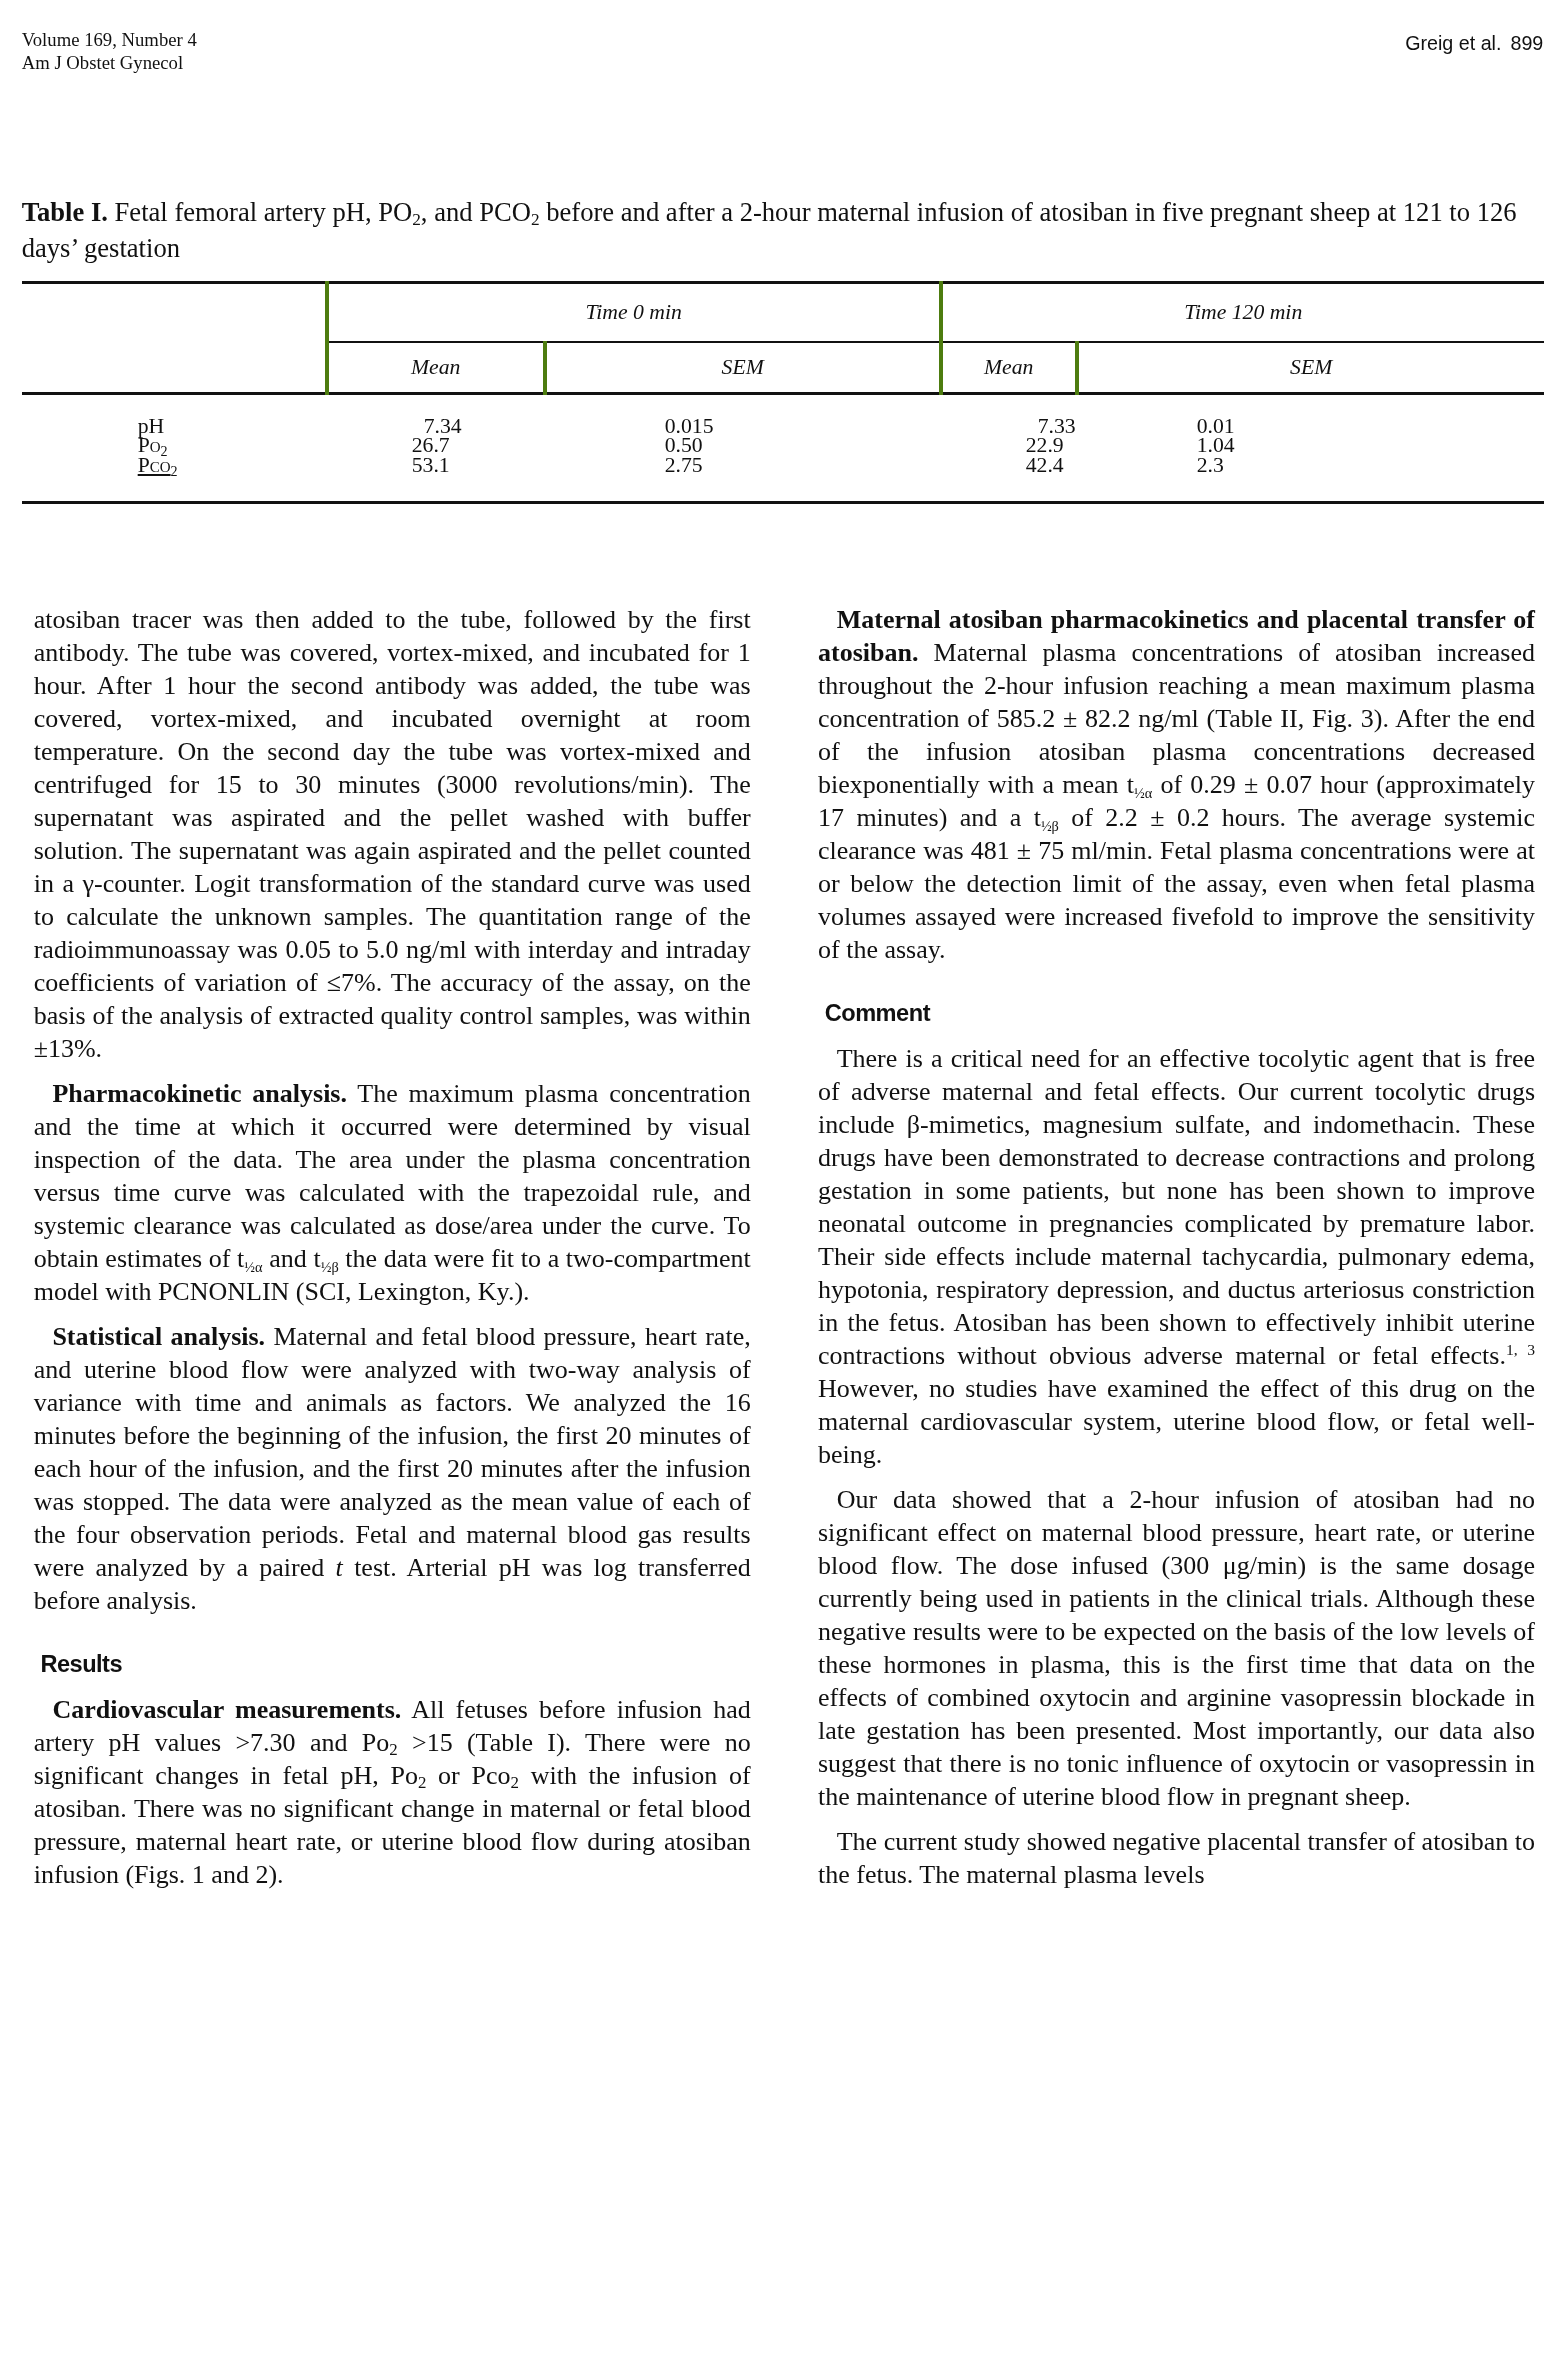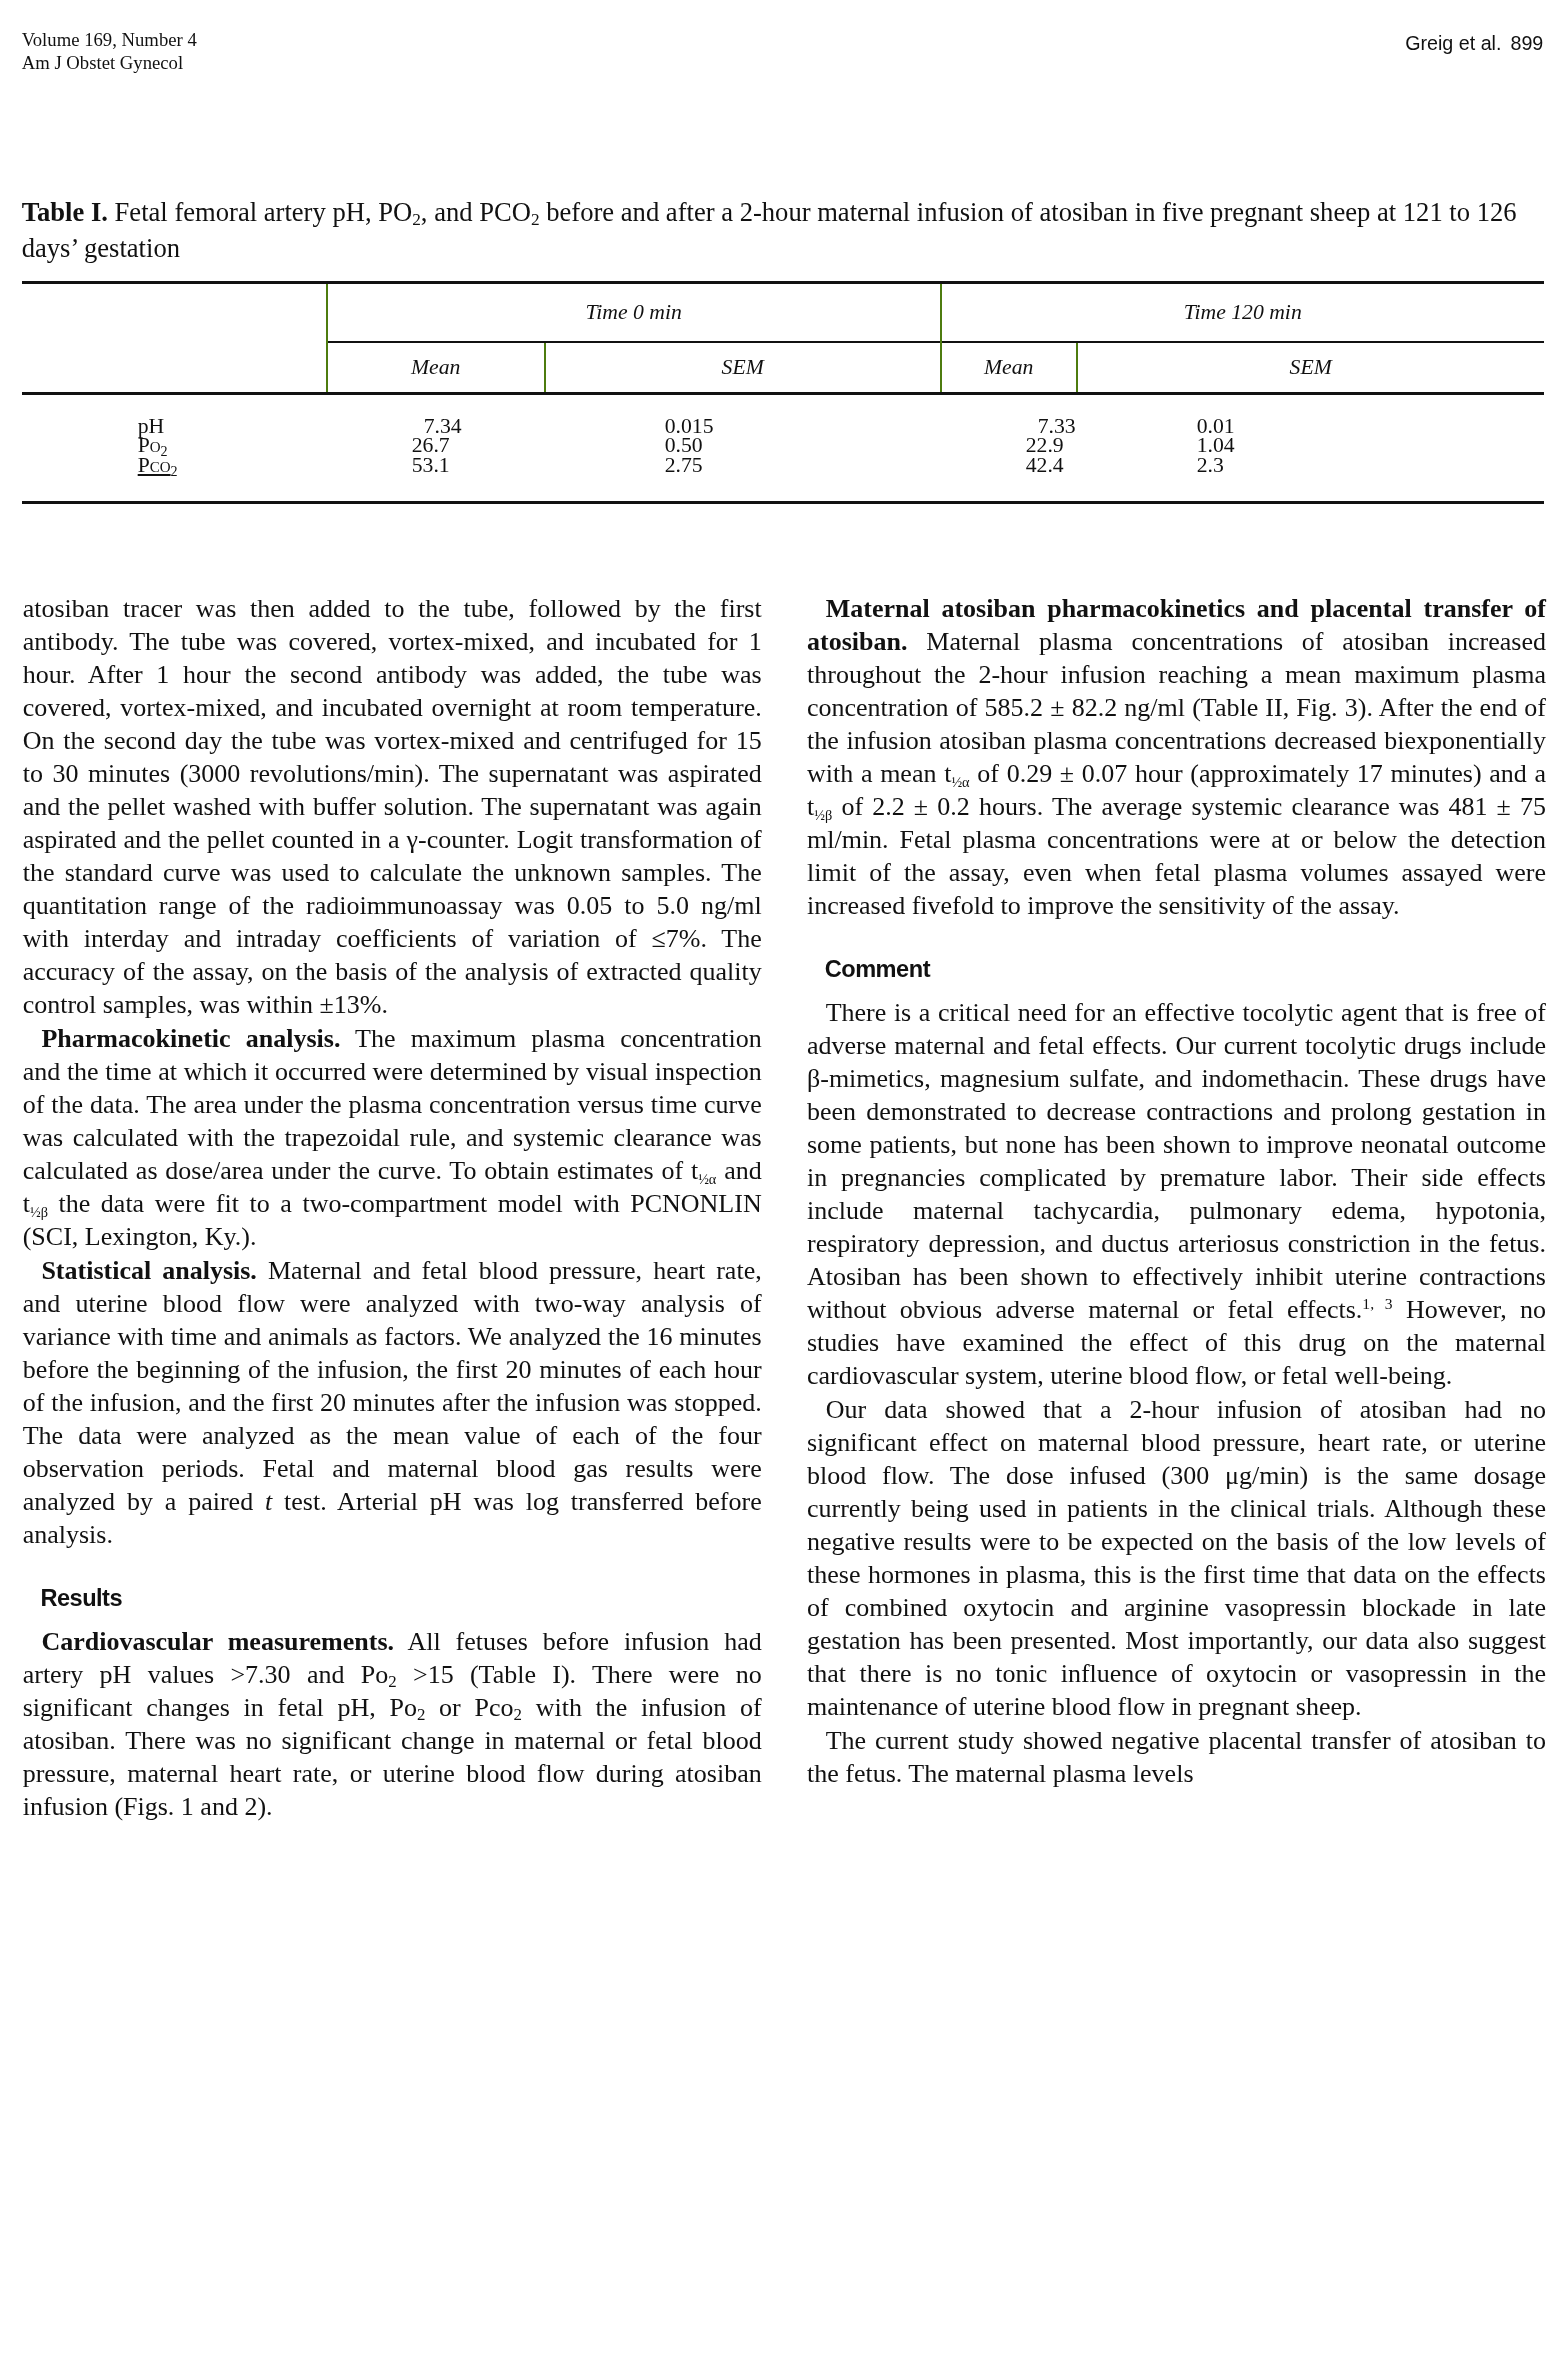--- a/index.html
+++ b/index.html
@@ -30,33 +30,33 @@
   .data-table {
     position: absolute; left: 21.7px; top: 281px; width: 1522px;
     border-collapse: collapse; font-size: 21.7px;
   }
   .data-table th {
     font-style: italic; font-weight: normal; text-align: center;
     height: 57px; padding: 0; font-size: 21.7px;
   }
   .data-table thead tr:first-child th { border-top: 3px solid #111; }
   .data-table thead tr.sub th { height: 49px; border-top: 2px solid #111; border-bottom: 3px solid #111; margin-left: 14px; }
-  .data-table .vl { border-left: 2px solid #4d7c0f; }
+  .data-table .vl { border-left: 4px solid #4d7c0f; }
   .data-table tbody td { padding: 0; height: 19.7px; line-height: 19.7px; font-size: 21.7px; }
   .data-table tbody tr:first-child td { padding-top: 21.7px; }
   .data-table tbody tr:last-child td { padding-bottom: 25.6px; border-bottom: 3px solid #111; text-decoration: underline; }
   .row-label { padding-left: 116px !important; }
 
   .column {
     position: absolute; top: 591px; width: 741px;
     font-size: 26px; line-height: 33px; text-align: justify;
   }
   .col-left { left: 21.7px; }
   .col-right { left: 806px; width: 741px; }
-  .column p { margin: 1px; text-indent: 0; }
+  .column p { margin: 12px; text-indent: 0; }
   .column p.indent { text-indent: 18.7px; }
   .column b { font-weight: bold; }
   .section-head {
     font-family: "Liberation Sans", "DejaVu Sans", sans-serif;
     font-weight: bold; font-size: 23.6px; margin: 30.5px 0 10.8px 18.7px; letter-spacing: -0.5px;
   }
   .half-sub { font-size: 55%; vertical-align: -0.35em; line-height: 0; }
 </style>
 </head>
 <body>

